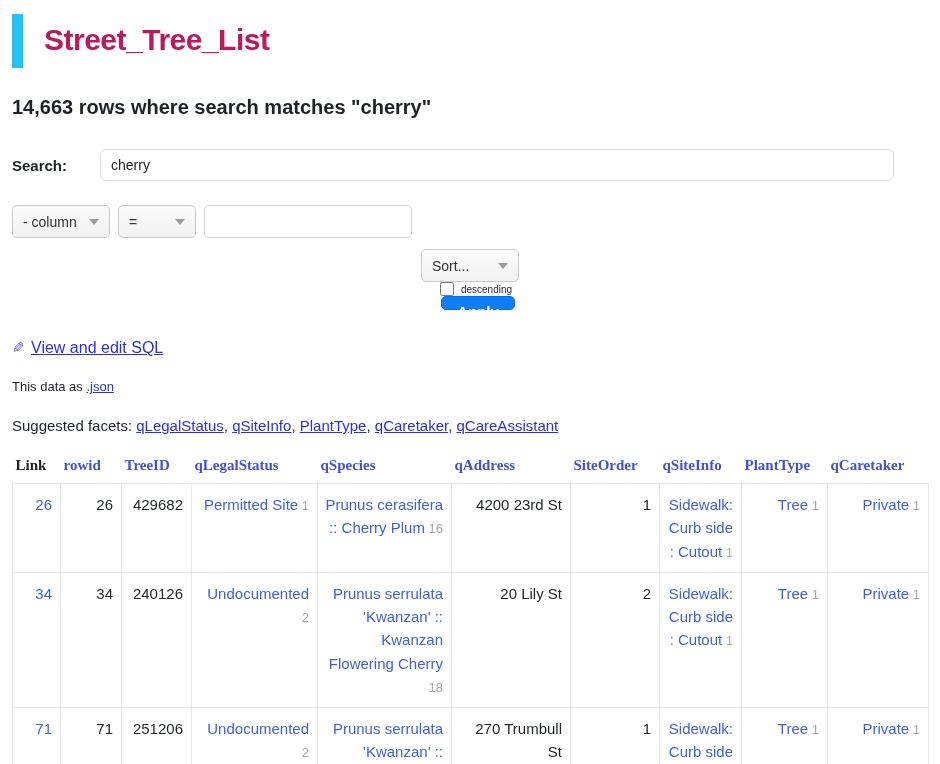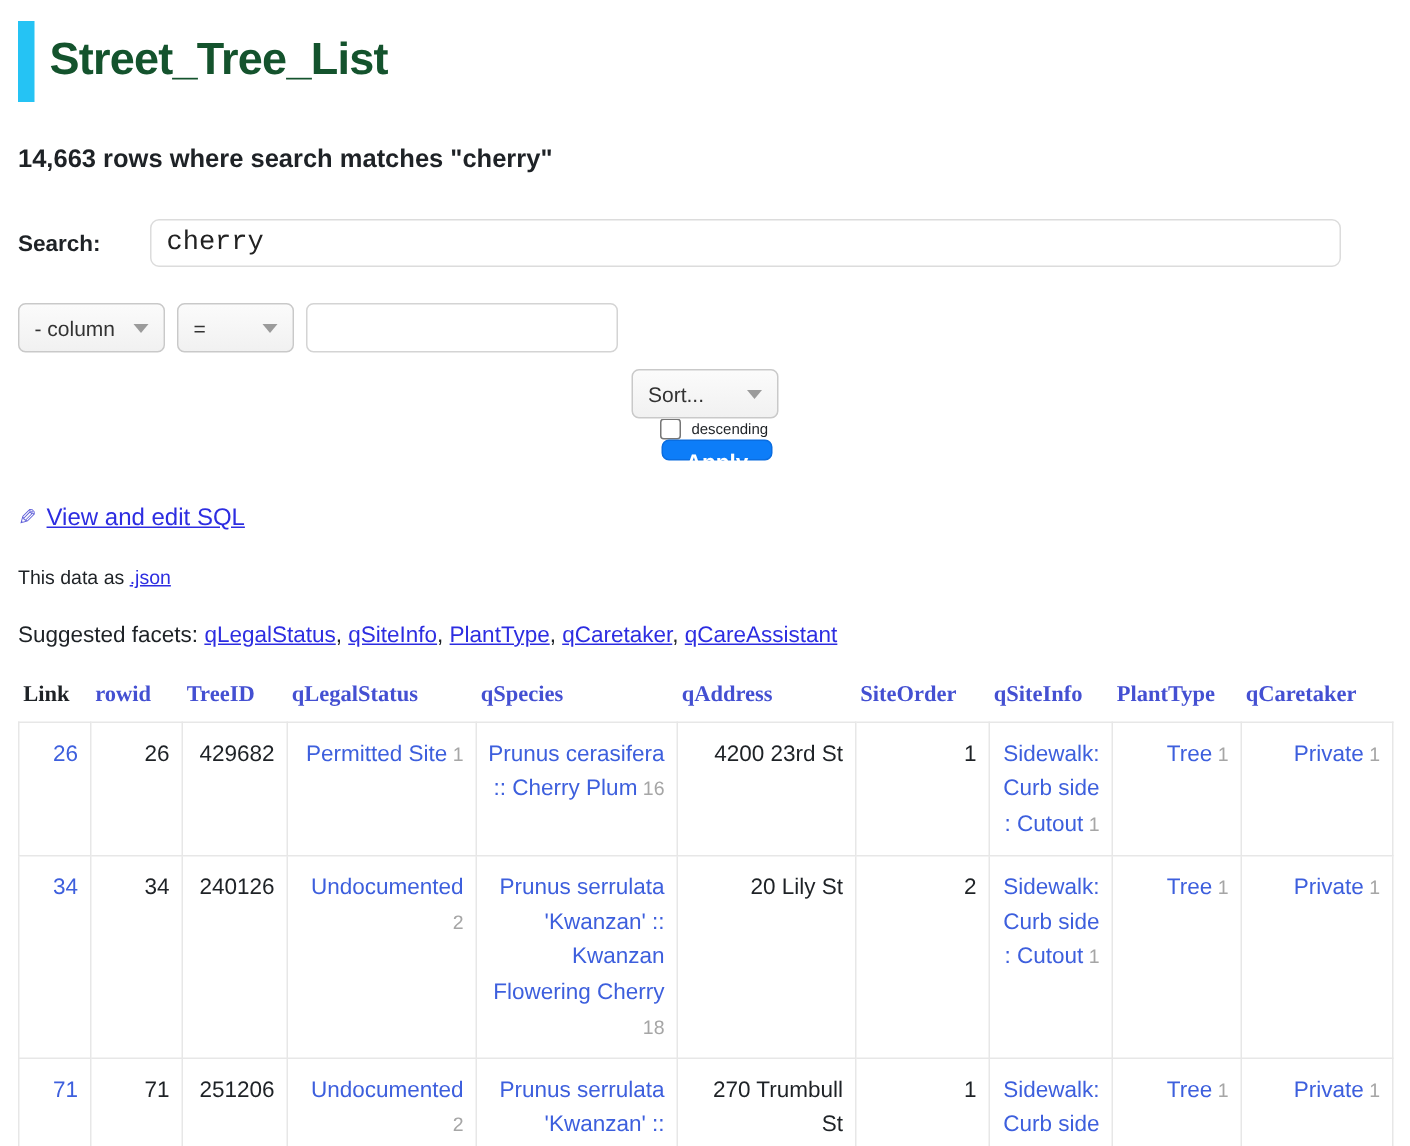--- a/index.html
+++ b/index.html
@@ -9,50 +9,50 @@
     background: #ffffff;
     font-family: "Liberation Sans", sans-serif;
     color: #1e2226;
   }
   .page { padding: 0 12px; }
 
   
   h1.page-title {
     margin: 14px 0 0 0;
     border-left: 11px solid #25c3f4;
-    padding: 9px 0 11px 10px;
+    padding: 9px 0 11px 21px;
     font-size: 30px;
     font-weight: bold;
-    color: #14532d;
+    color: #be185d;
     letter-spacing: -0.5px;
   }
 
   .summary {
     margin-top: 28px;
-    font-size: 17px;
+    font-size: 20px;
     font-weight: bold;
     color: #1e2226;
   }
 
   
   .search-row {
     margin-top: 30px;
     display: flex;
     align-items: center;
   }
   .search-label { font-size: 15px; font-weight: bold; width: 88px; flex: 0 0 88px; }
   .search-input {
     flex: 1;
     margin-right: 34px;
     height: 32px;
     border: 1px solid #dcdcdc;
     border-radius: 6px;
     padding: 0 10px;
-    font-size: 18px;
-    font-family: Liberation Mono, monospace;
+    font-size: 14px;
+    font-family: Liberation Sans, sans-serif;
     color: #222;
     outline: none;
     box-sizing: border-box;
   }
 
   
   .filter-row { margin-top: 24px; display: flex; align-items: center; gap: 8px; }
   .sort-row   { margin-top: 11px; display: flex; align-items: center; flex-direction: column; }
 
   .select-wrap { position: relative; display: inline-block; }

